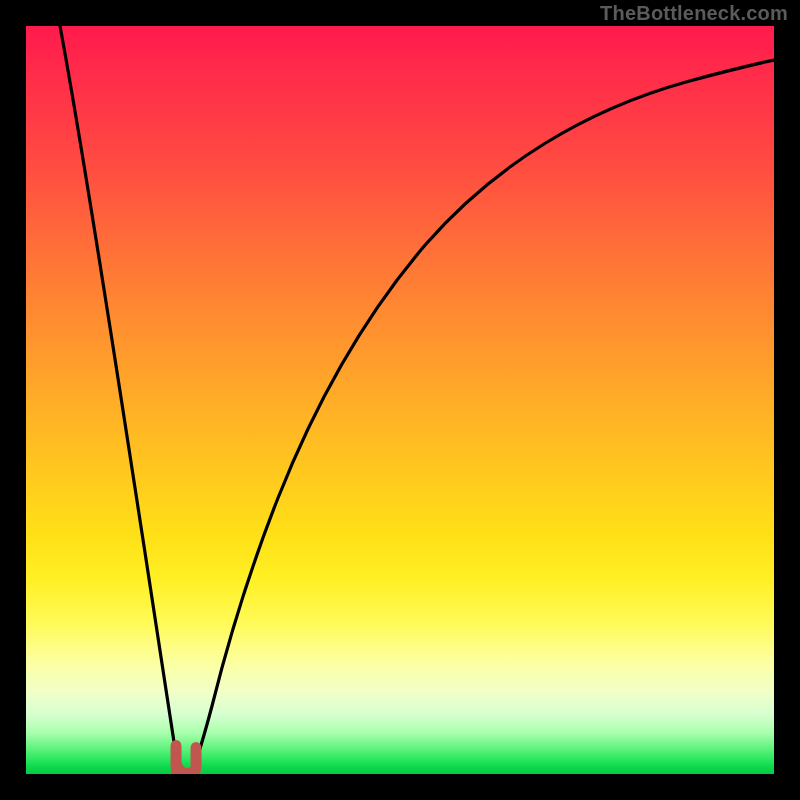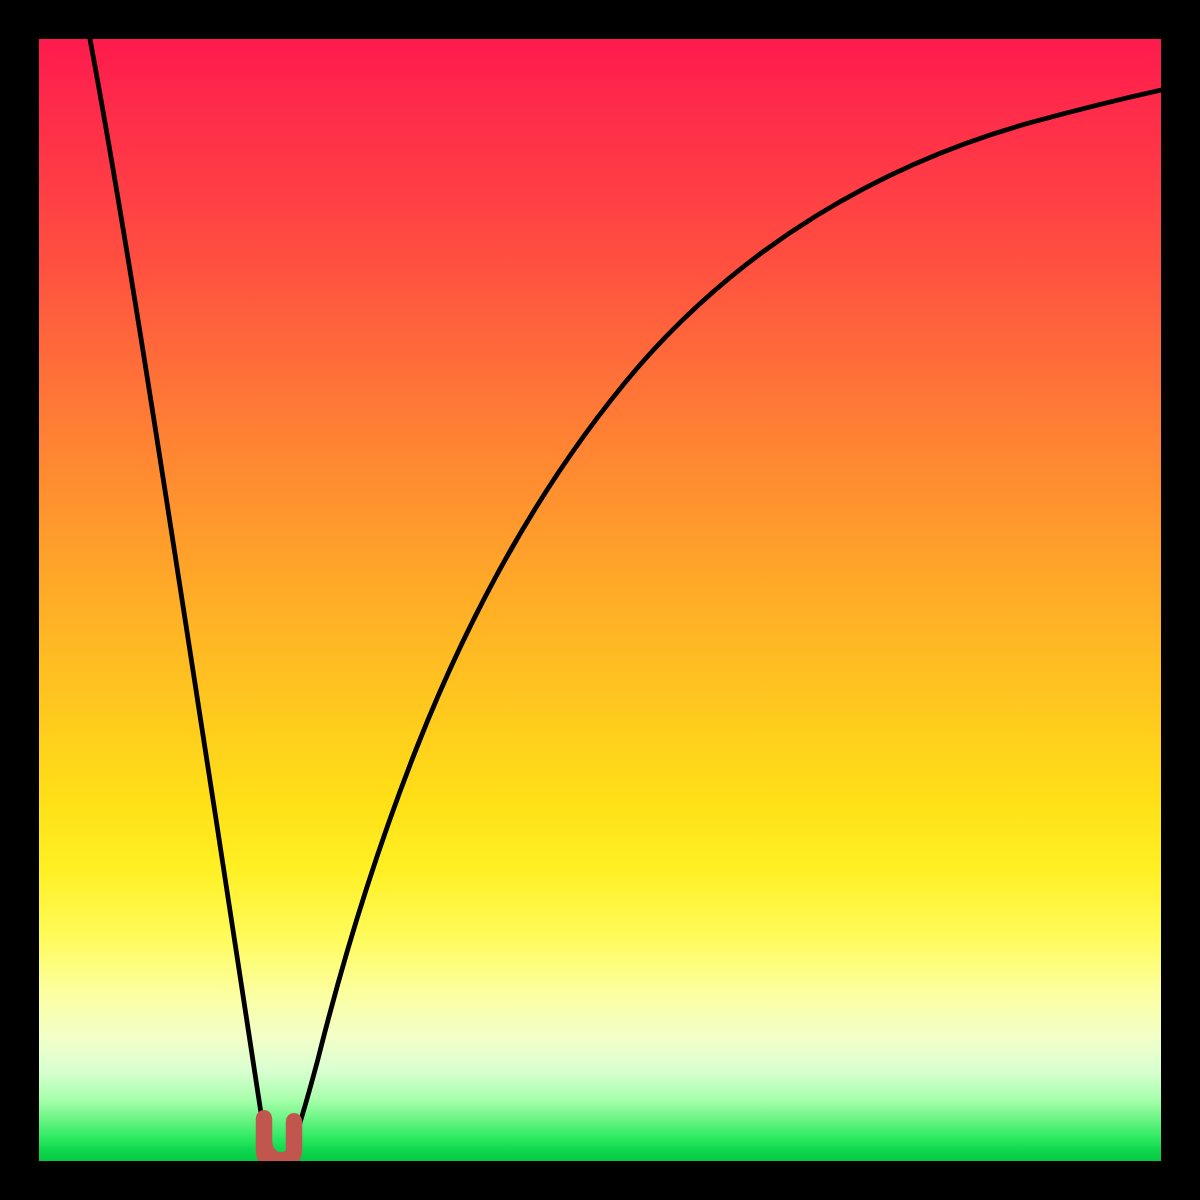--- a/index.html
+++ b/index.html
@@ -93,13 +93,14 @@
            L 154 734
            C 154 742, 160 746, 166 742
            L 166 722
            C 166 716, 174 716, 174 722
            L 174 740
            C 174 752, 162 756, 154 748
            C 150 752, 146 748, 146 740
            Z" fill="#c1564e" stroke="#c1564e" stroke-width="3" stroke-linejoin="round"></path>
     </svg>
   </div>
+  <div class="watermark">TheBottleneck.com</div>
 </div>
 
 </body></html>

